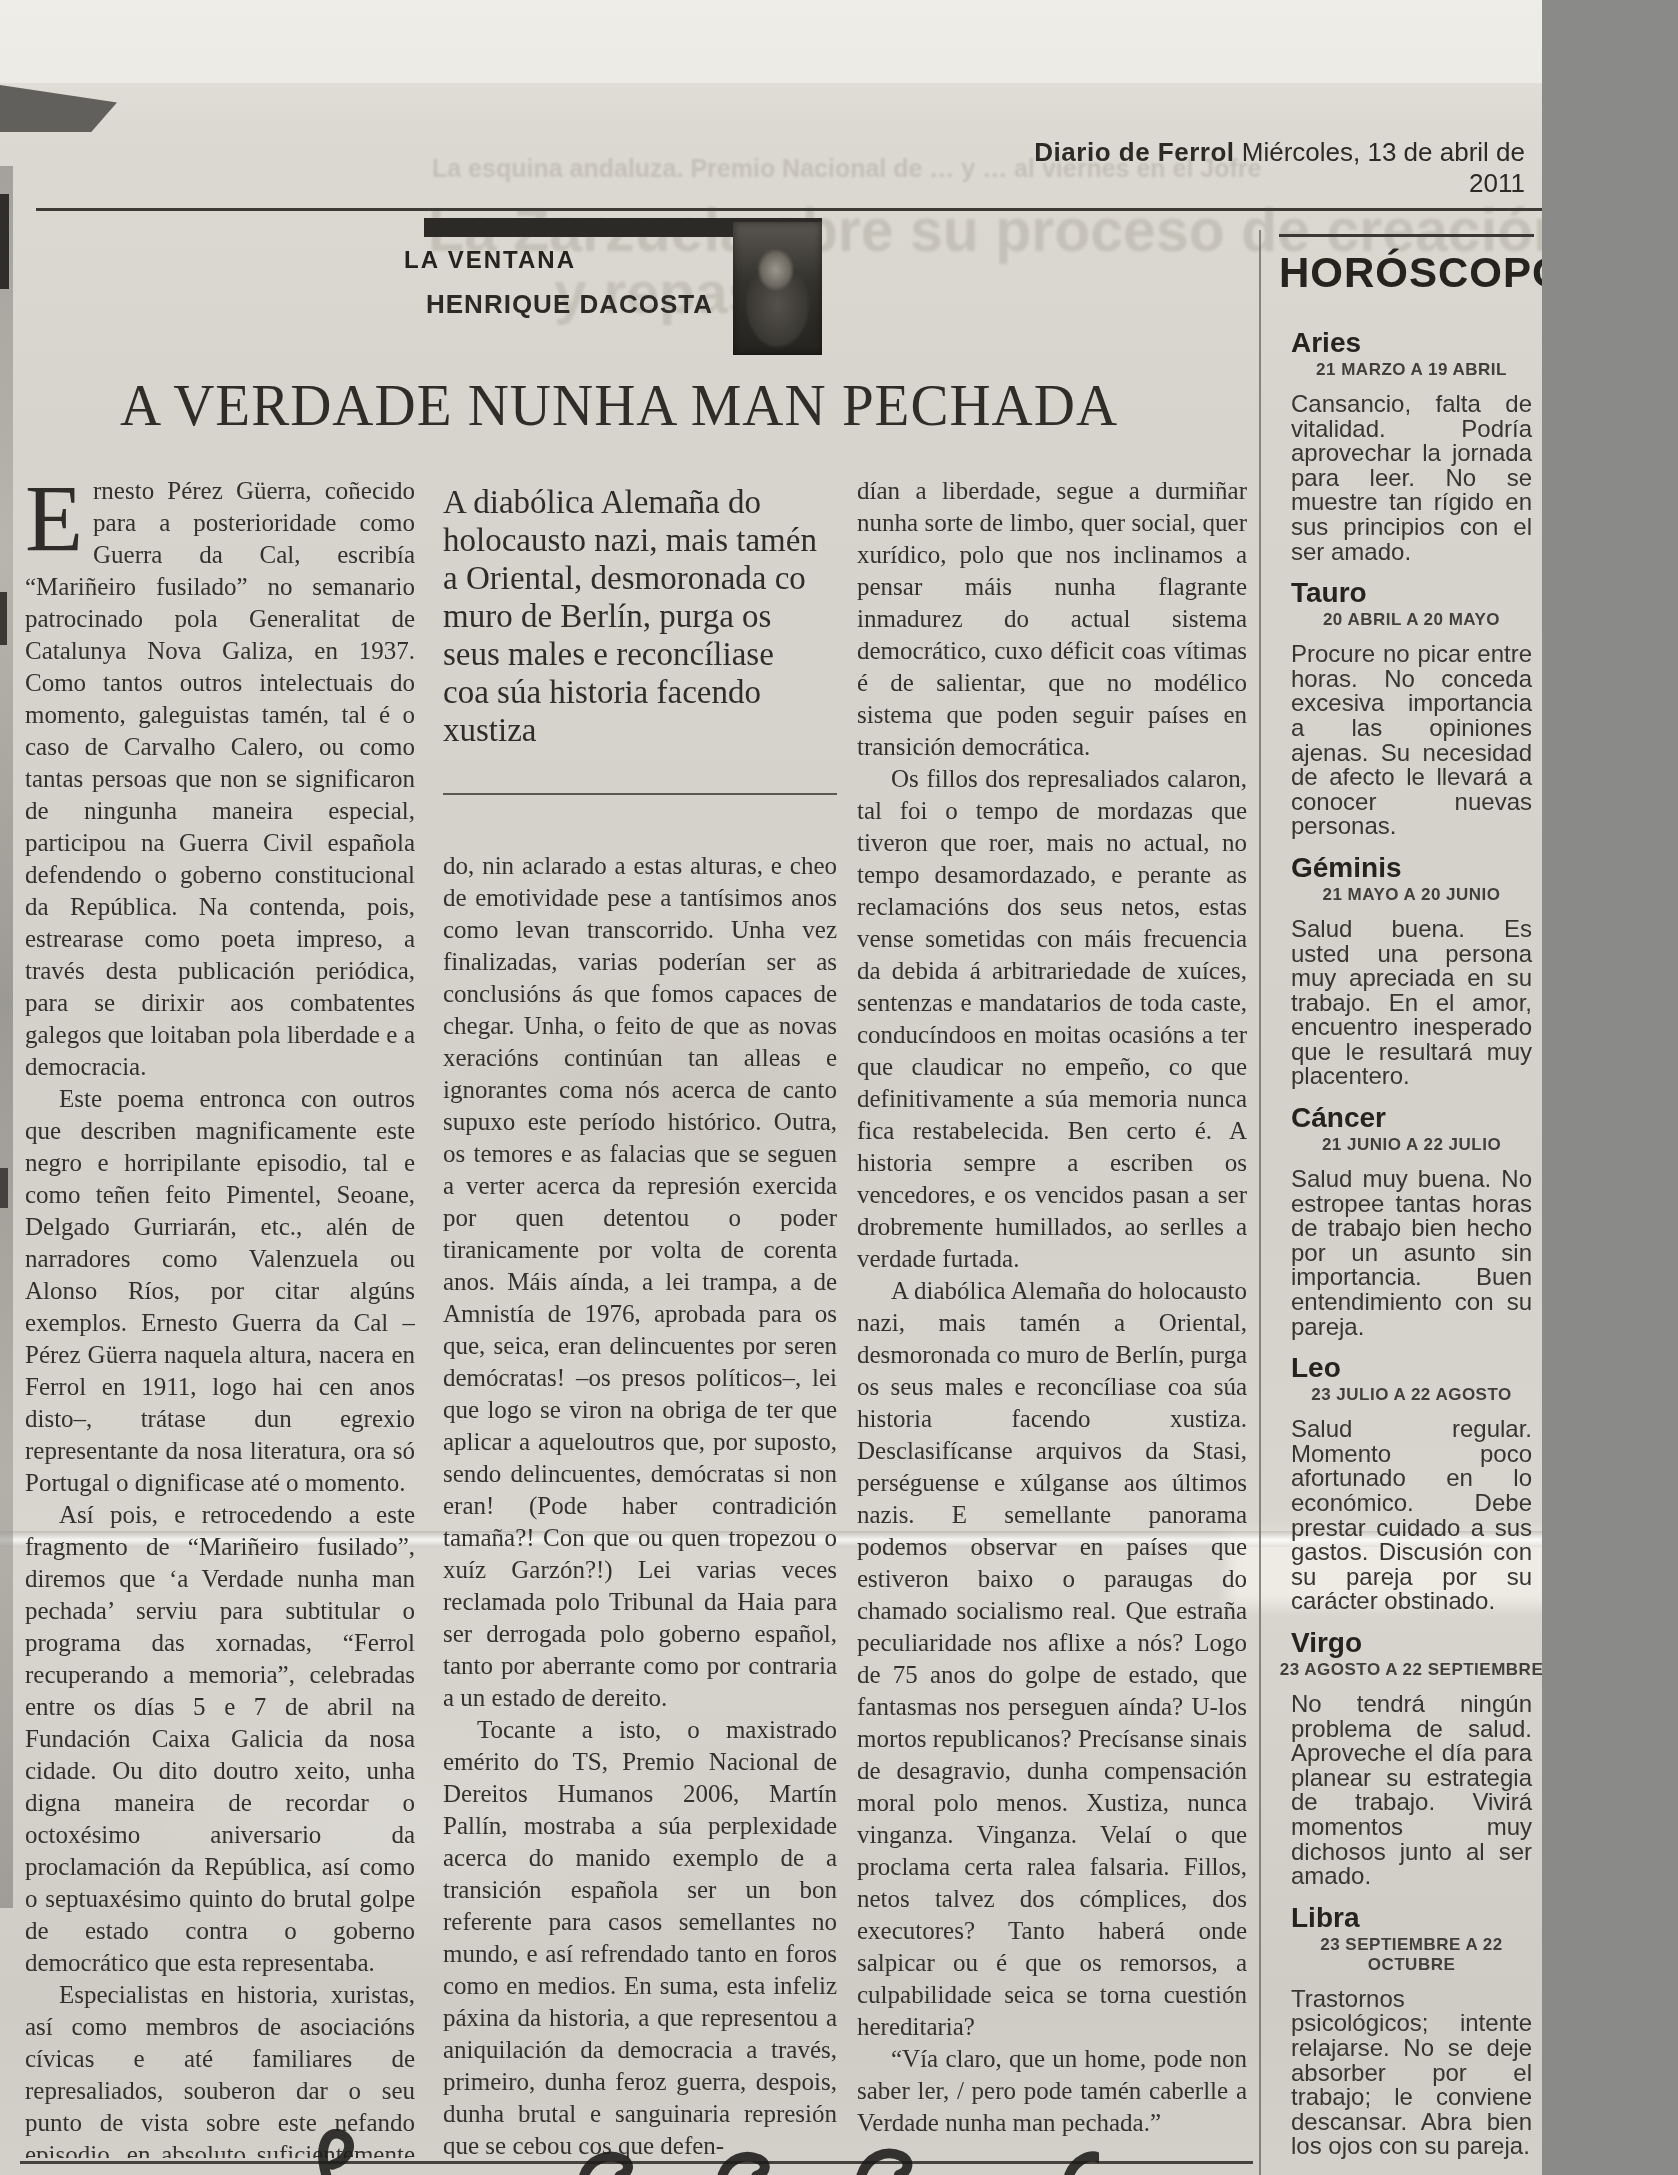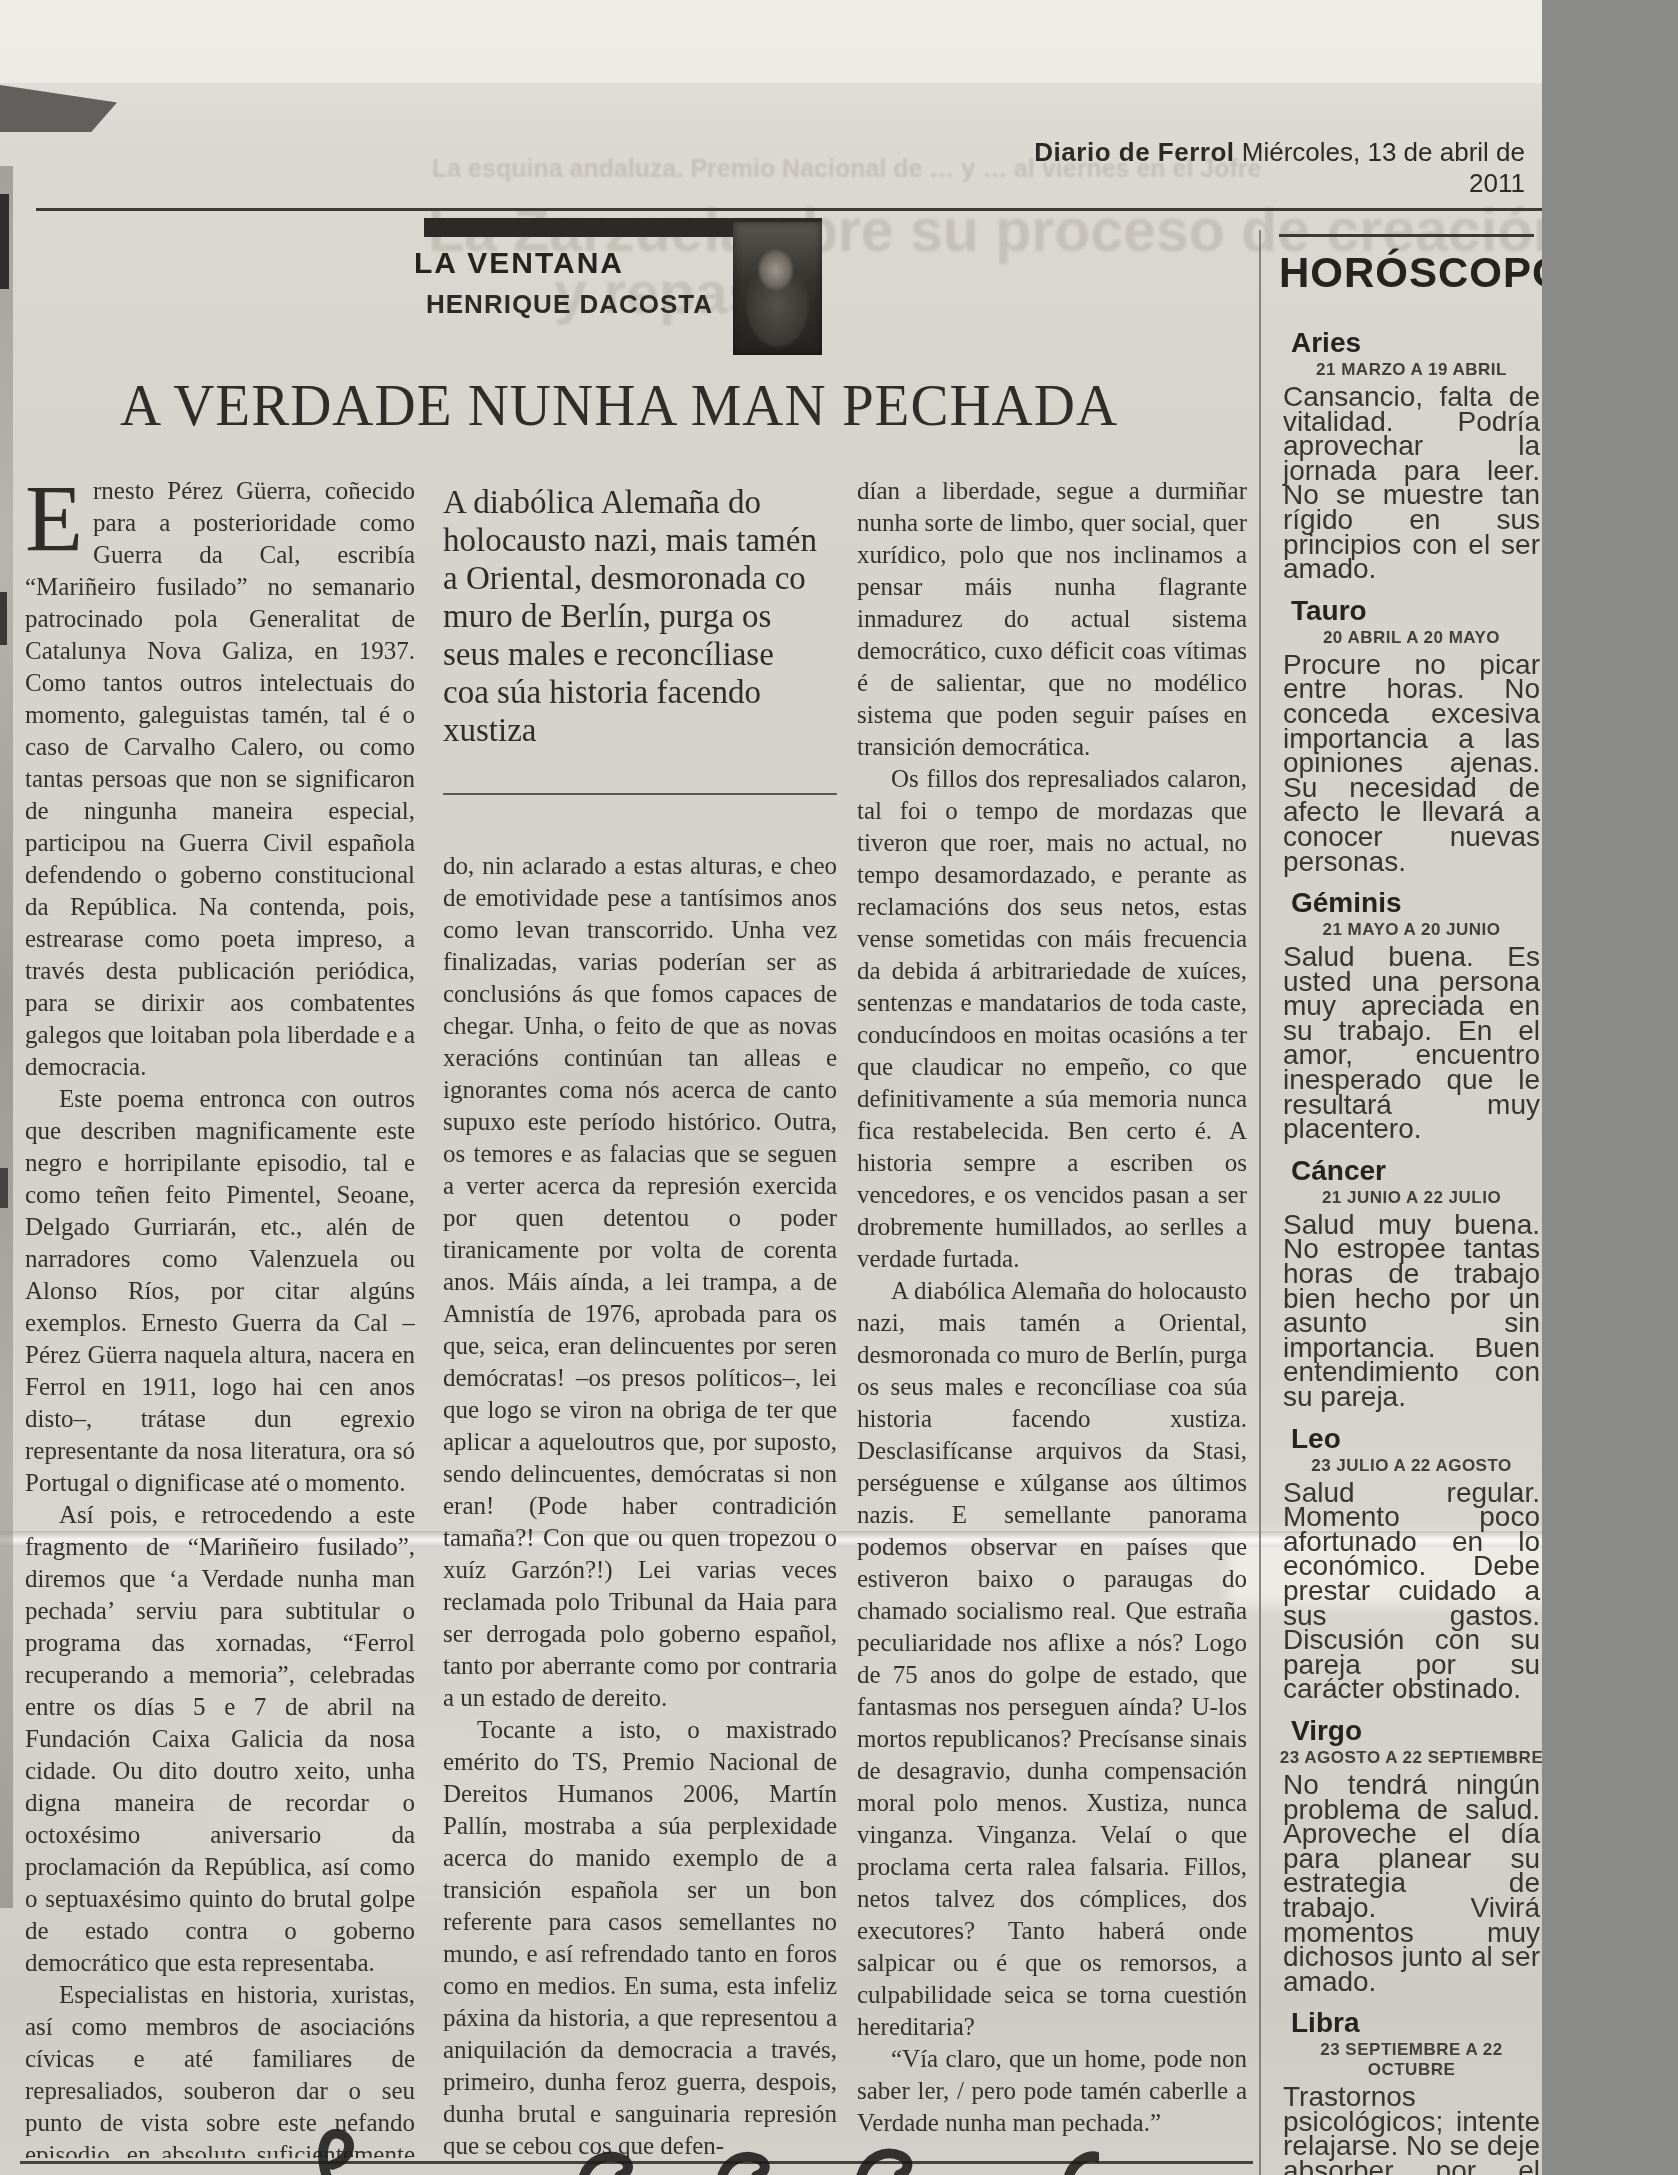--- a/index.html
+++ b/index.html
@@ -34,21 +34,21 @@
   .masthead .brand{font-weight:bold;letter-spacing:0.5px;}
   .top-rule{left:36px;top:208px;width:1513px;height:3px;background:#3d3b37;z-index:2;}
   
   .section-bar{left:424px;top:218px;width:398px;height:19px;background:#2b2a27;z-index:2;}
   .photo{left:733px;top:222px;width:89px;height:133px;z-index:3;
     background:
       radial-gradient(ellipse 26px 30px at 48% 36%, #9b968d 0%, #6b675f 55%, rgba(0,0,0,0) 72%),
       radial-gradient(ellipse 42px 57px at 50% 62%, #54514b 0%, #3a3833 70%, rgba(0,0,0,0) 78%),
       linear-gradient(180deg,#5a5751 0%,#34322d 45%,#242320 100%);
     box-shadow:inset 0 0 8px rgba(0,0,0,.5);}
-  .section-title{left:414px;top:246px;font-family:"Liberation Sans","DejaVu Sans",sans-serif;font-weight:bold;font-size:30px;letter-spacing:2px;color:#242320;z-index:2;}
+  .section-title{left:404px;top:246px;font-family:"Liberation Sans","DejaVu Sans",sans-serif;font-weight:bold;font-size:24px;letter-spacing:2px;color:#242320;z-index:2;}
   .section-author{left:426px;top:289px;font-family:"Liberation Sans","DejaVu Sans",sans-serif;font-weight:bold;font-size:26px;letter-spacing:1px;color:#2c2a27;z-index:2;}
   
   .headline{left:30px;top:372px;width:1178px;text-align:center;font-size:57px;letter-spacing:1px;color:#2f2d29;z-index:2;transform:scaleY(1.05);}
   
   .col{position:absolute;top:475px;font-size:25px;line-height:32px;text-align:justify;color:#34312c;z-index:2;overflow:hidden;}
   .col p{margin:0;text-indent:34px;hyphens:auto;-webkit-hyphens:auto;}
   .col p.cont,.col p.first{text-indent:0;}
   .col1{left:25px;width:390px;height:1683px;}
   .col2{left:443px;width:394px;height:1683px;}
   .col3{left:857px;width:390px;height:1683px;}
@@ -59,21 +59,21 @@
   .vrule-1{left:1259px;top:230px;width:2px;height:1945px;background:#716e68;opacity:.8;z-index:2;}
   .vrule-2{left:1548px;top:297px;width:2px;height:1878px;background:#8b877f;opacity:.7;z-index:2;}
   .right-margin{left:1550px;top:0;width:128px;height:2175px;background:linear-gradient(90deg,rgba(236,234,228,.45),rgba(214,211,204,.35));}
   
   .horoscope{position:absolute;left:1279px;top:234px;width:265px;font-family:"Liberation Sans","DejaVu Sans",sans-serif;z-index:2;}
   .h-rule{width:255px;height:3px;background:#3b3935;margin-bottom:8px;}
   .h-title{font-size:42px;font-weight:bold;letter-spacing:1px;color:#242320;margin:12px 0 30px 0;}
   .sign{margin-bottom:13px;}
   .sign-name{font-size:28px;font-weight:bold;color:#242320;margin:0 0 1px 12px;}
   .sign-dates{font-size:17px;font-weight:bold;color:#413f3a;letter-spacing:0.5px;margin:0 0 5px 0;text-align:center;}
-  .sign-text{font-size:28px;line-height:24.6px;text-align:justify;color:#37352f;margin:4px;hyphens:auto;-webkit-hyphens:auto;}
+  .sign-text{font-size:24px;line-height:24.6px;text-align:justify;color:#37352f;margin:12px;hyphens:auto;-webkit-hyphens:auto;}
   
   .signature{left:267px;top:2129px;z-index:3;}
 </style>
 </head>
 <body>
 
 <div class="page">
 
   <div class="abs top-light"></div>
   <div class="abs stain1"></div>

